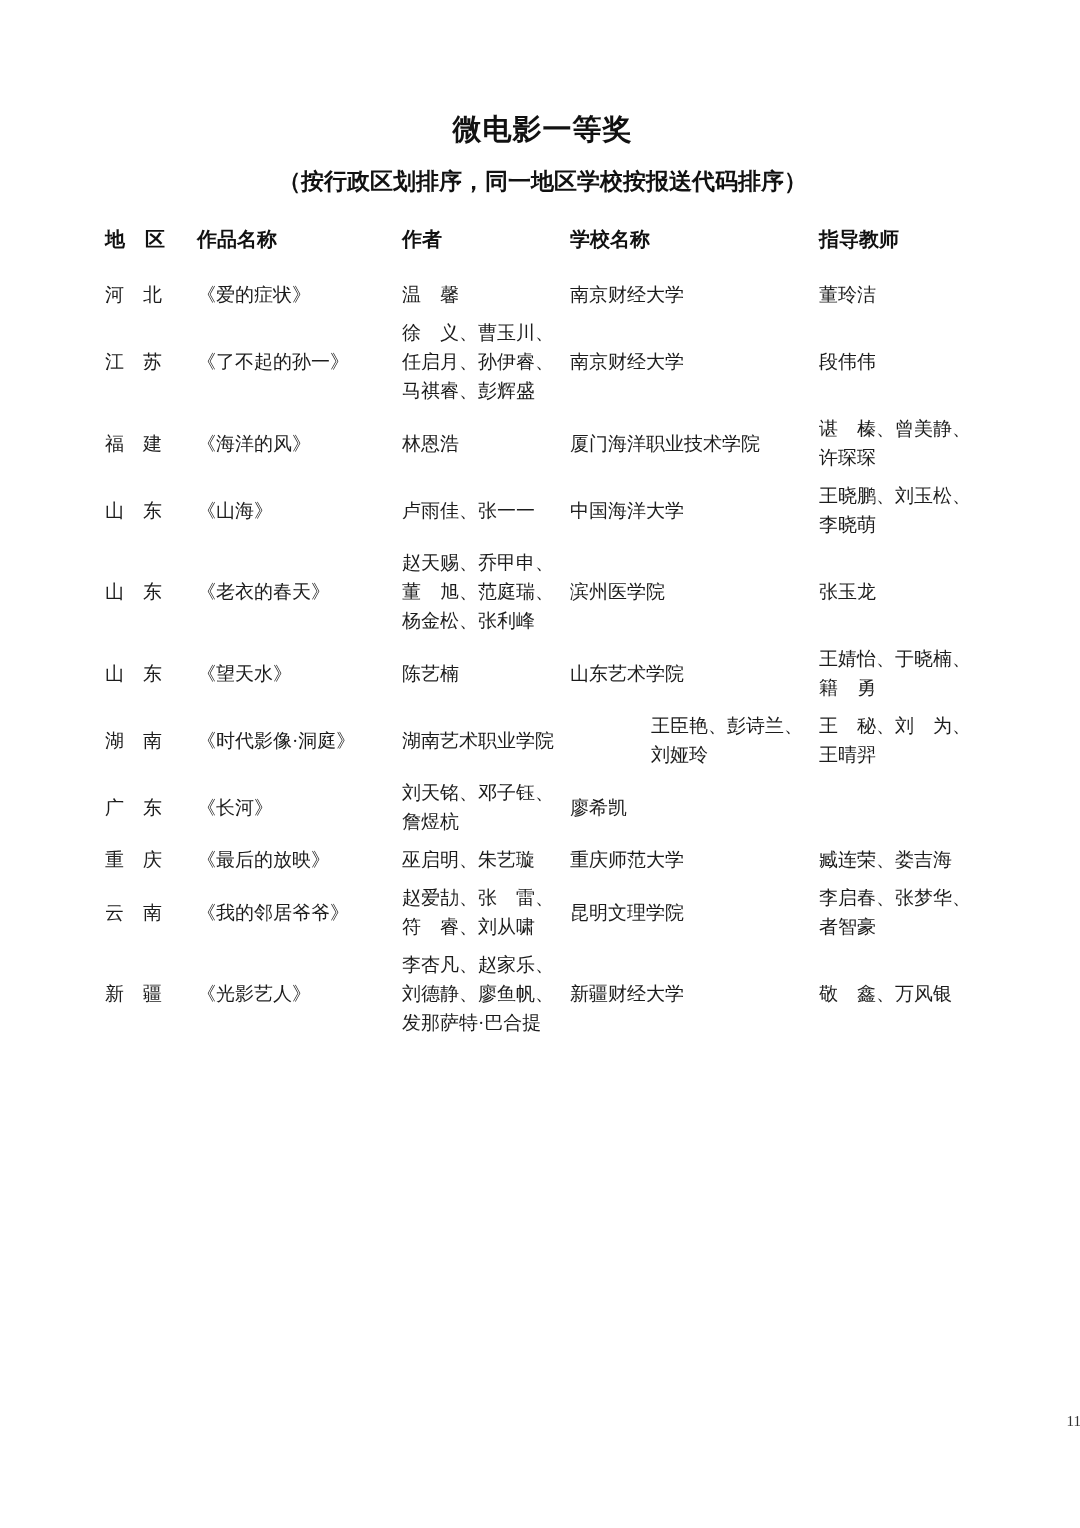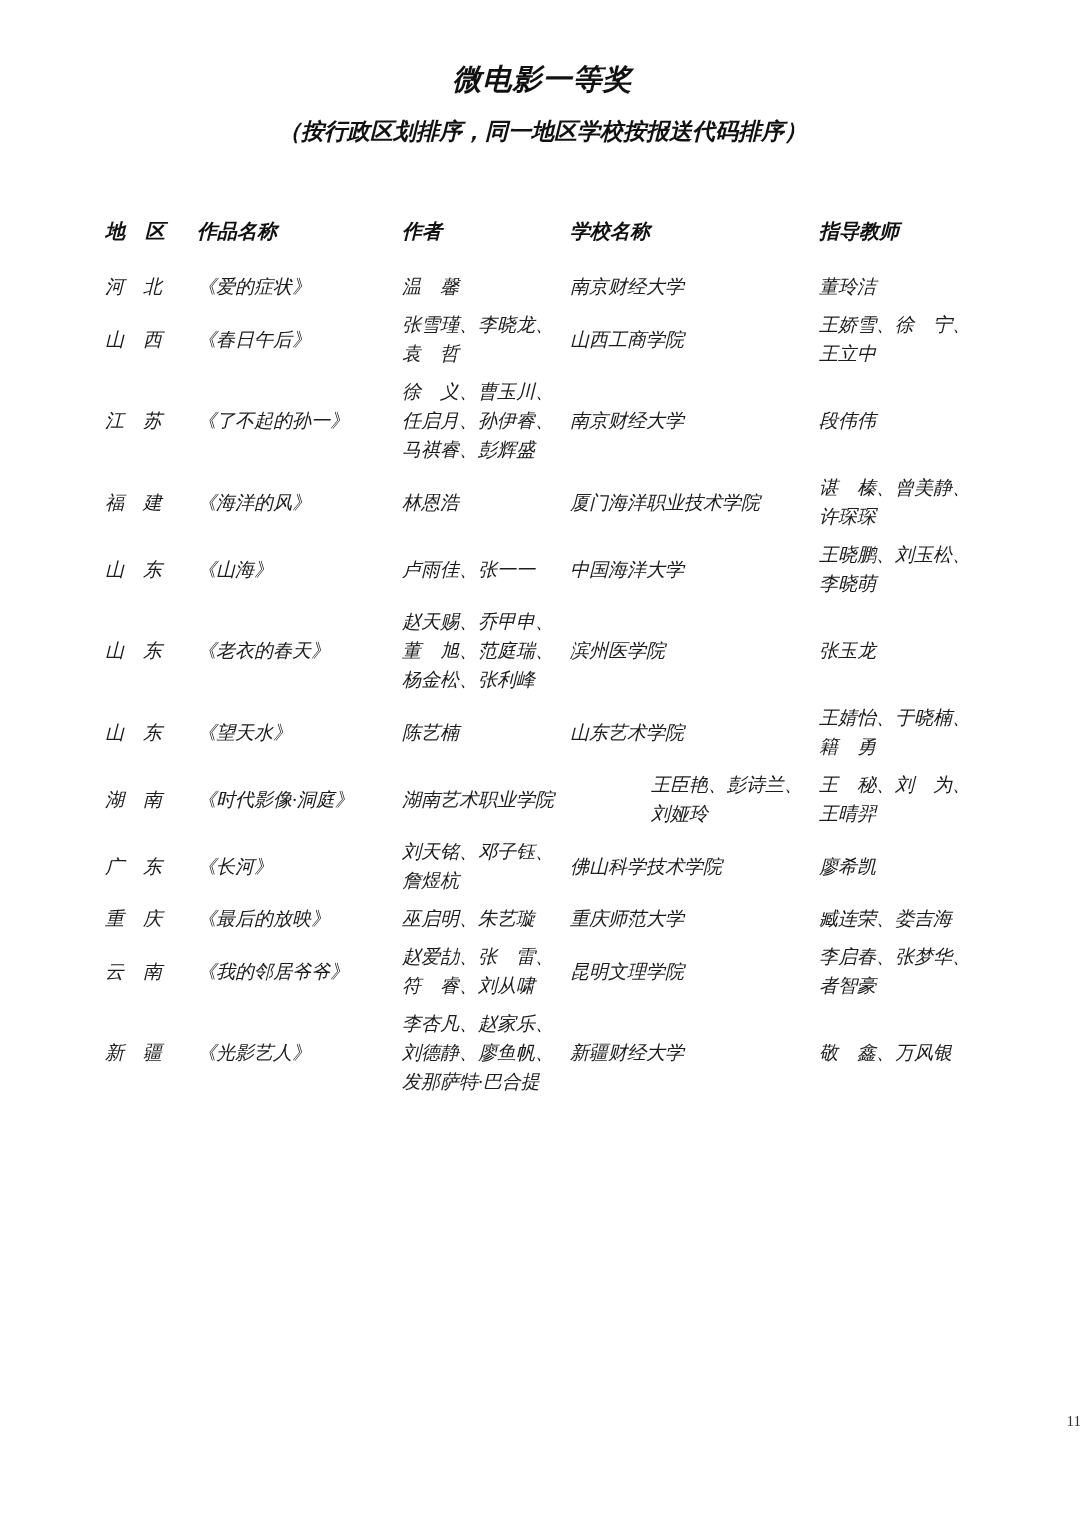--- a/index.html
+++ b/index.html
@@ -7,41 +7,40 @@
   body {
     width: 1080px;
     height: 1528px;
     background: #ffffff;
     color: #1c1c1c;
     font-family: "Liberation Serif", serif;
     position: relative;
     overflow: hidden;
   }
   .content {
-    padding: 60px 100px 0 105px;
-    font-style: italic;
+    padding: 110px 100px 0 105px;
   }
   .doc-title {
     text-align: center;
     font-family: "Liberation Sans", sans-serif;
     font-weight: bold;
     font-size: 29px;
     letter-spacing: 1px;
     color: #111;
   }
   .doc-subtitle {
     text-align: center;
     font-family: "Liberation Sans", sans-serif;
     font-weight: bold;
     font-size: 23px;
     margin-top: 16px;
     color: #111;
   }
   .award-table {
-    margin-top: 70px;
+    margin-top: 28px;
     width: 875px;
   }
   .t-row {
     display: flex;
     align-items: center;
     margin-bottom: 9px;
     font-size: 19px;
     line-height: 29px;
   }
   .t-header {
@@ -88,27 +87,20 @@
 
     <div id="table-body">
   <div class="t-row">
     <div class="cell c-region">河　北</div>
     <div class="cell c-work">《爱的症状》</div>
     <div class="cell c-authors">温　馨</div>
     <div class="cell c-school">南京财经大学</div>
     <div class="cell c-teachers">董玲洁</div>
   </div>
 
-  <div class="t-row">
-    <div class="cell c-region">山　西</div>
-    <div class="cell c-work">《春日午后》</div>
-    <div class="cell c-authors">张雪瑾、李晓龙、袁　哲</div>
-    <div class="cell c-school">山西工商学院</div>
-    <div class="cell c-teachers">王娇雪、徐　宁、王立中</div>
-  </div>
 
 
   <div class="t-row">
     <div class="cell c-region">江　苏</div>
     <div class="cell c-work">《了不起的孙一》</div>
     <div class="cell c-authors">徐　义、曹玉川、任启月、孙伊睿、马祺睿、彭辉盛</div>
     <div class="cell c-school">南京财经大学</div>
     <div class="cell c-teachers">段伟伟</div>
   </div>
 
@@ -149,21 +141,20 @@
     <div class="cell c-work">《时代影像·洞庭》</div>
     <div class="cell c-school">湖南艺术职业学院</div>
     <div class="cell c-authors">王臣艳、彭诗兰、刘娅玲</div>
     <div class="cell c-teachers">王　秘、刘　为、王晴羿</div>
   </div>
 
   <div class="t-row">
     <div class="cell c-region">广　东</div>
     <div class="cell c-work">《长河》</div>
     <div class="cell c-authors">刘天铭、邓子钰、詹煜杭</div>
-    <div class="cell c-school">佛山科学技术学院</div>
     <div class="cell c-teachers">廖希凯</div>
   </div>
 
   <div class="t-row">
     <div class="cell c-region">重　庆</div>
     <div class="cell c-work">《最后的放映》</div>
     <div class="cell c-authors">巫启明、朱艺璇</div>
     <div class="cell c-school">重庆师范大学</div>
     <div class="cell c-teachers">臧连荣、娄吉海</div>
   </div>

